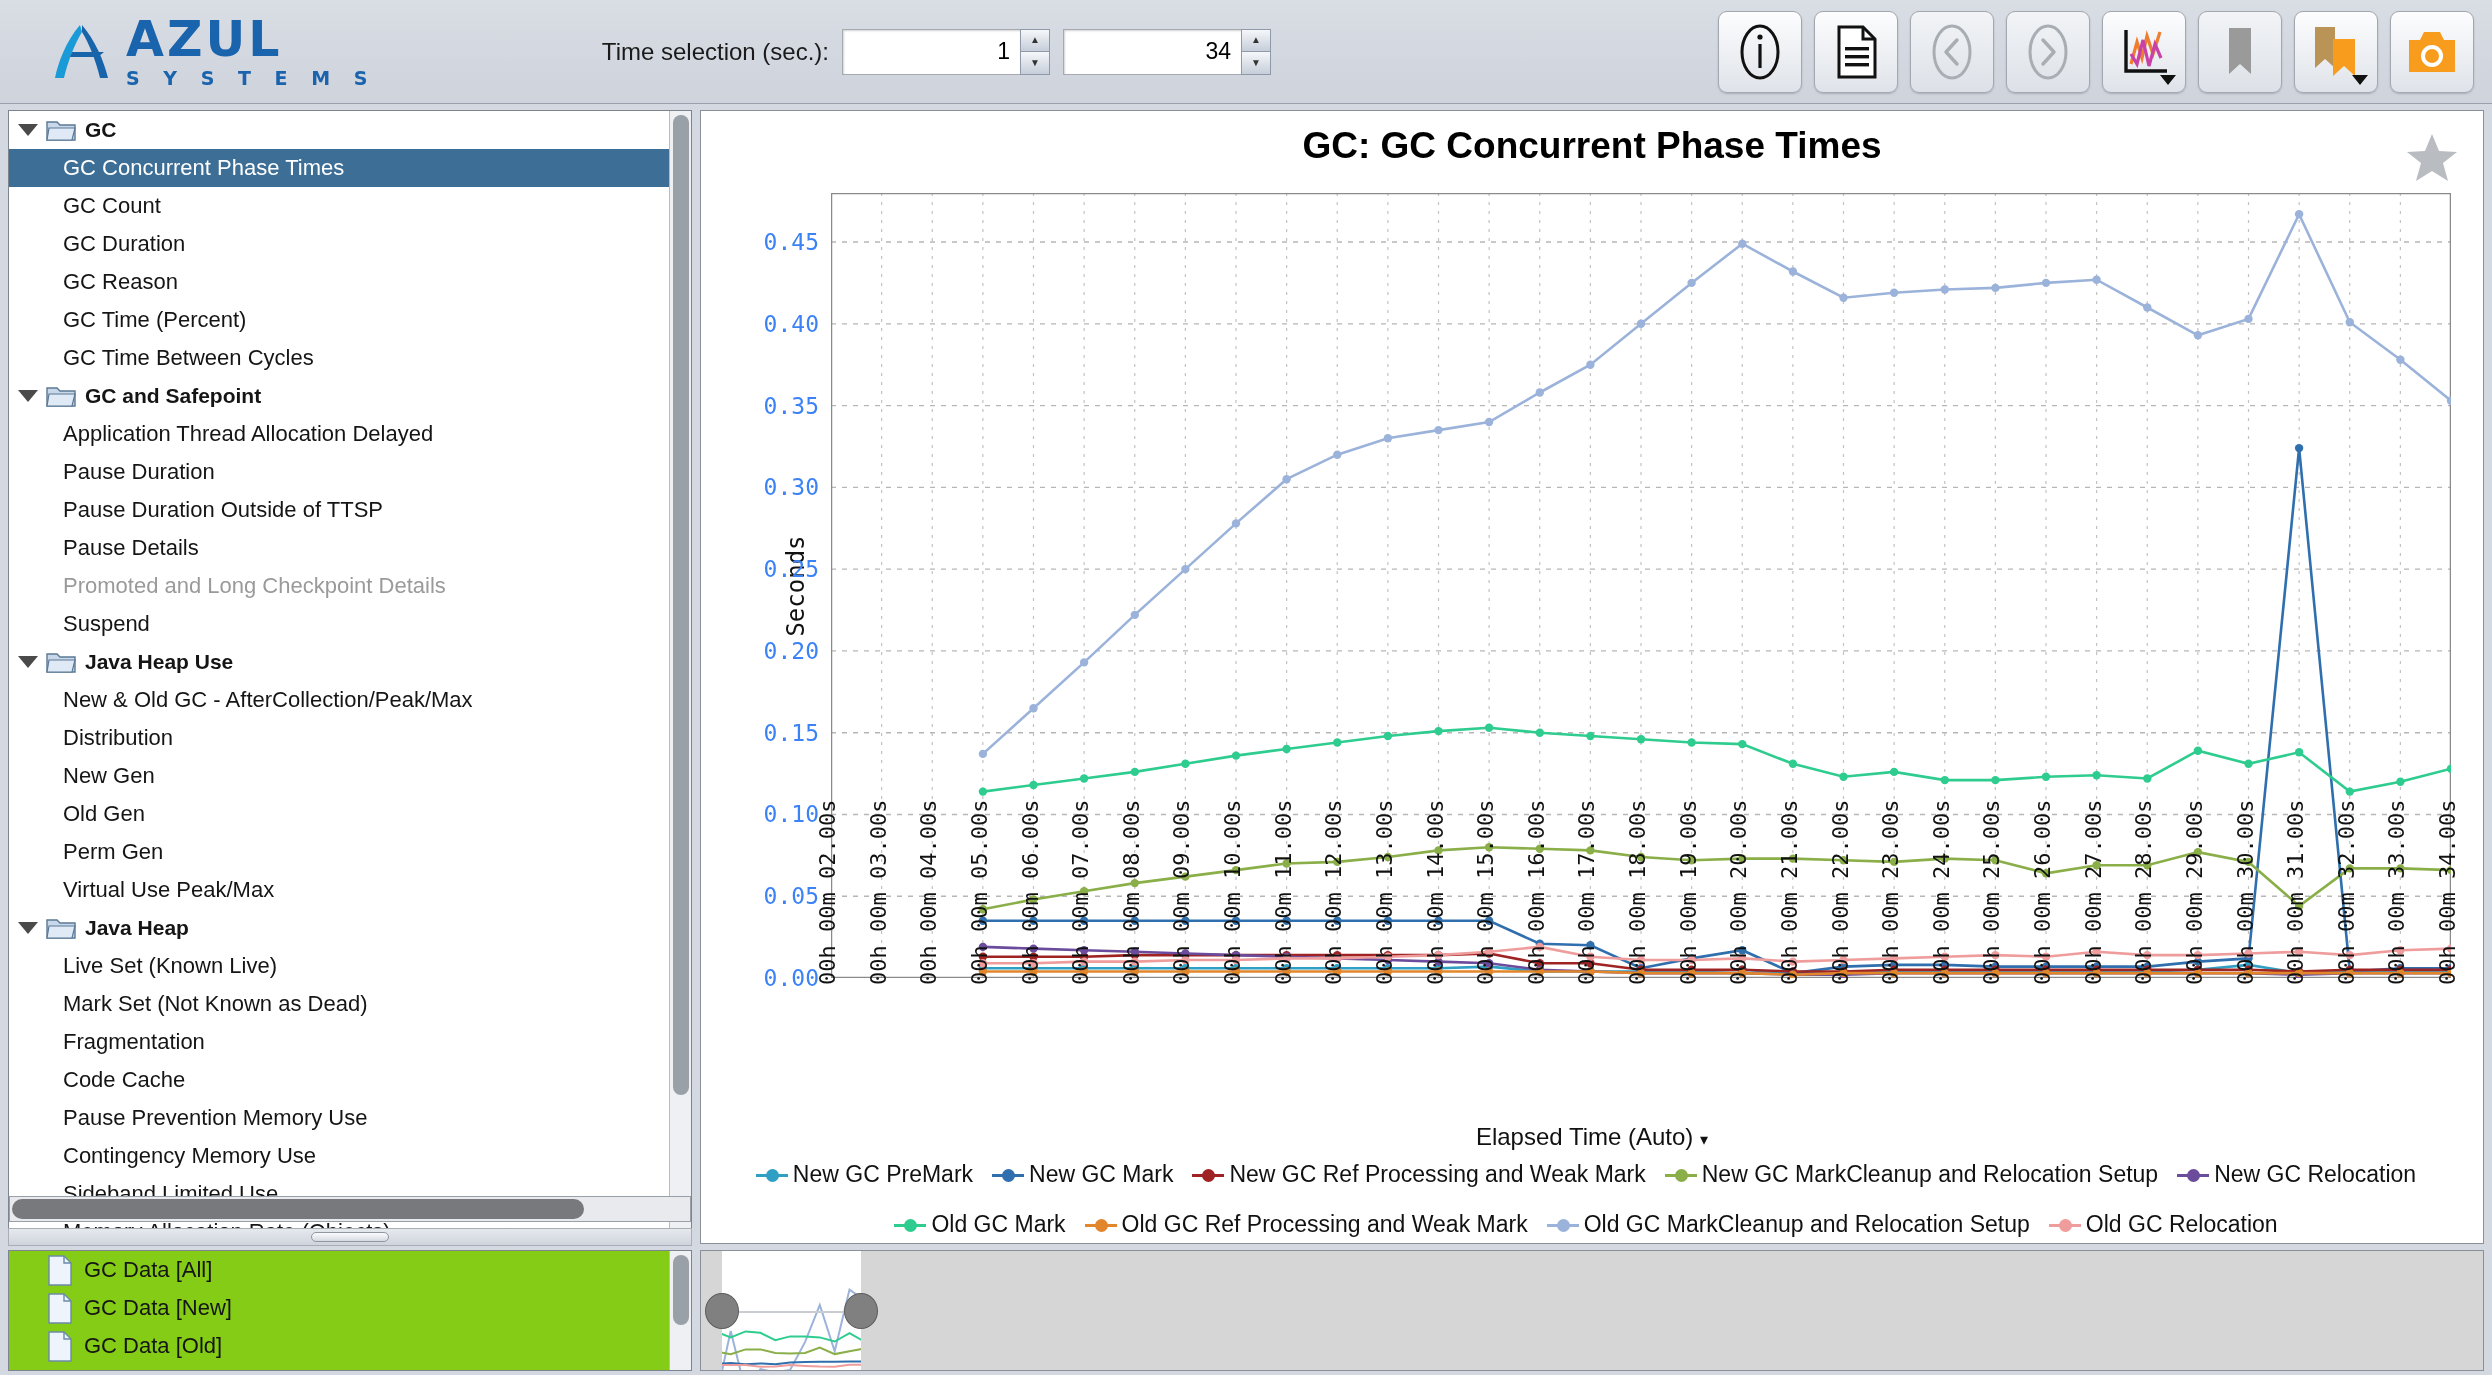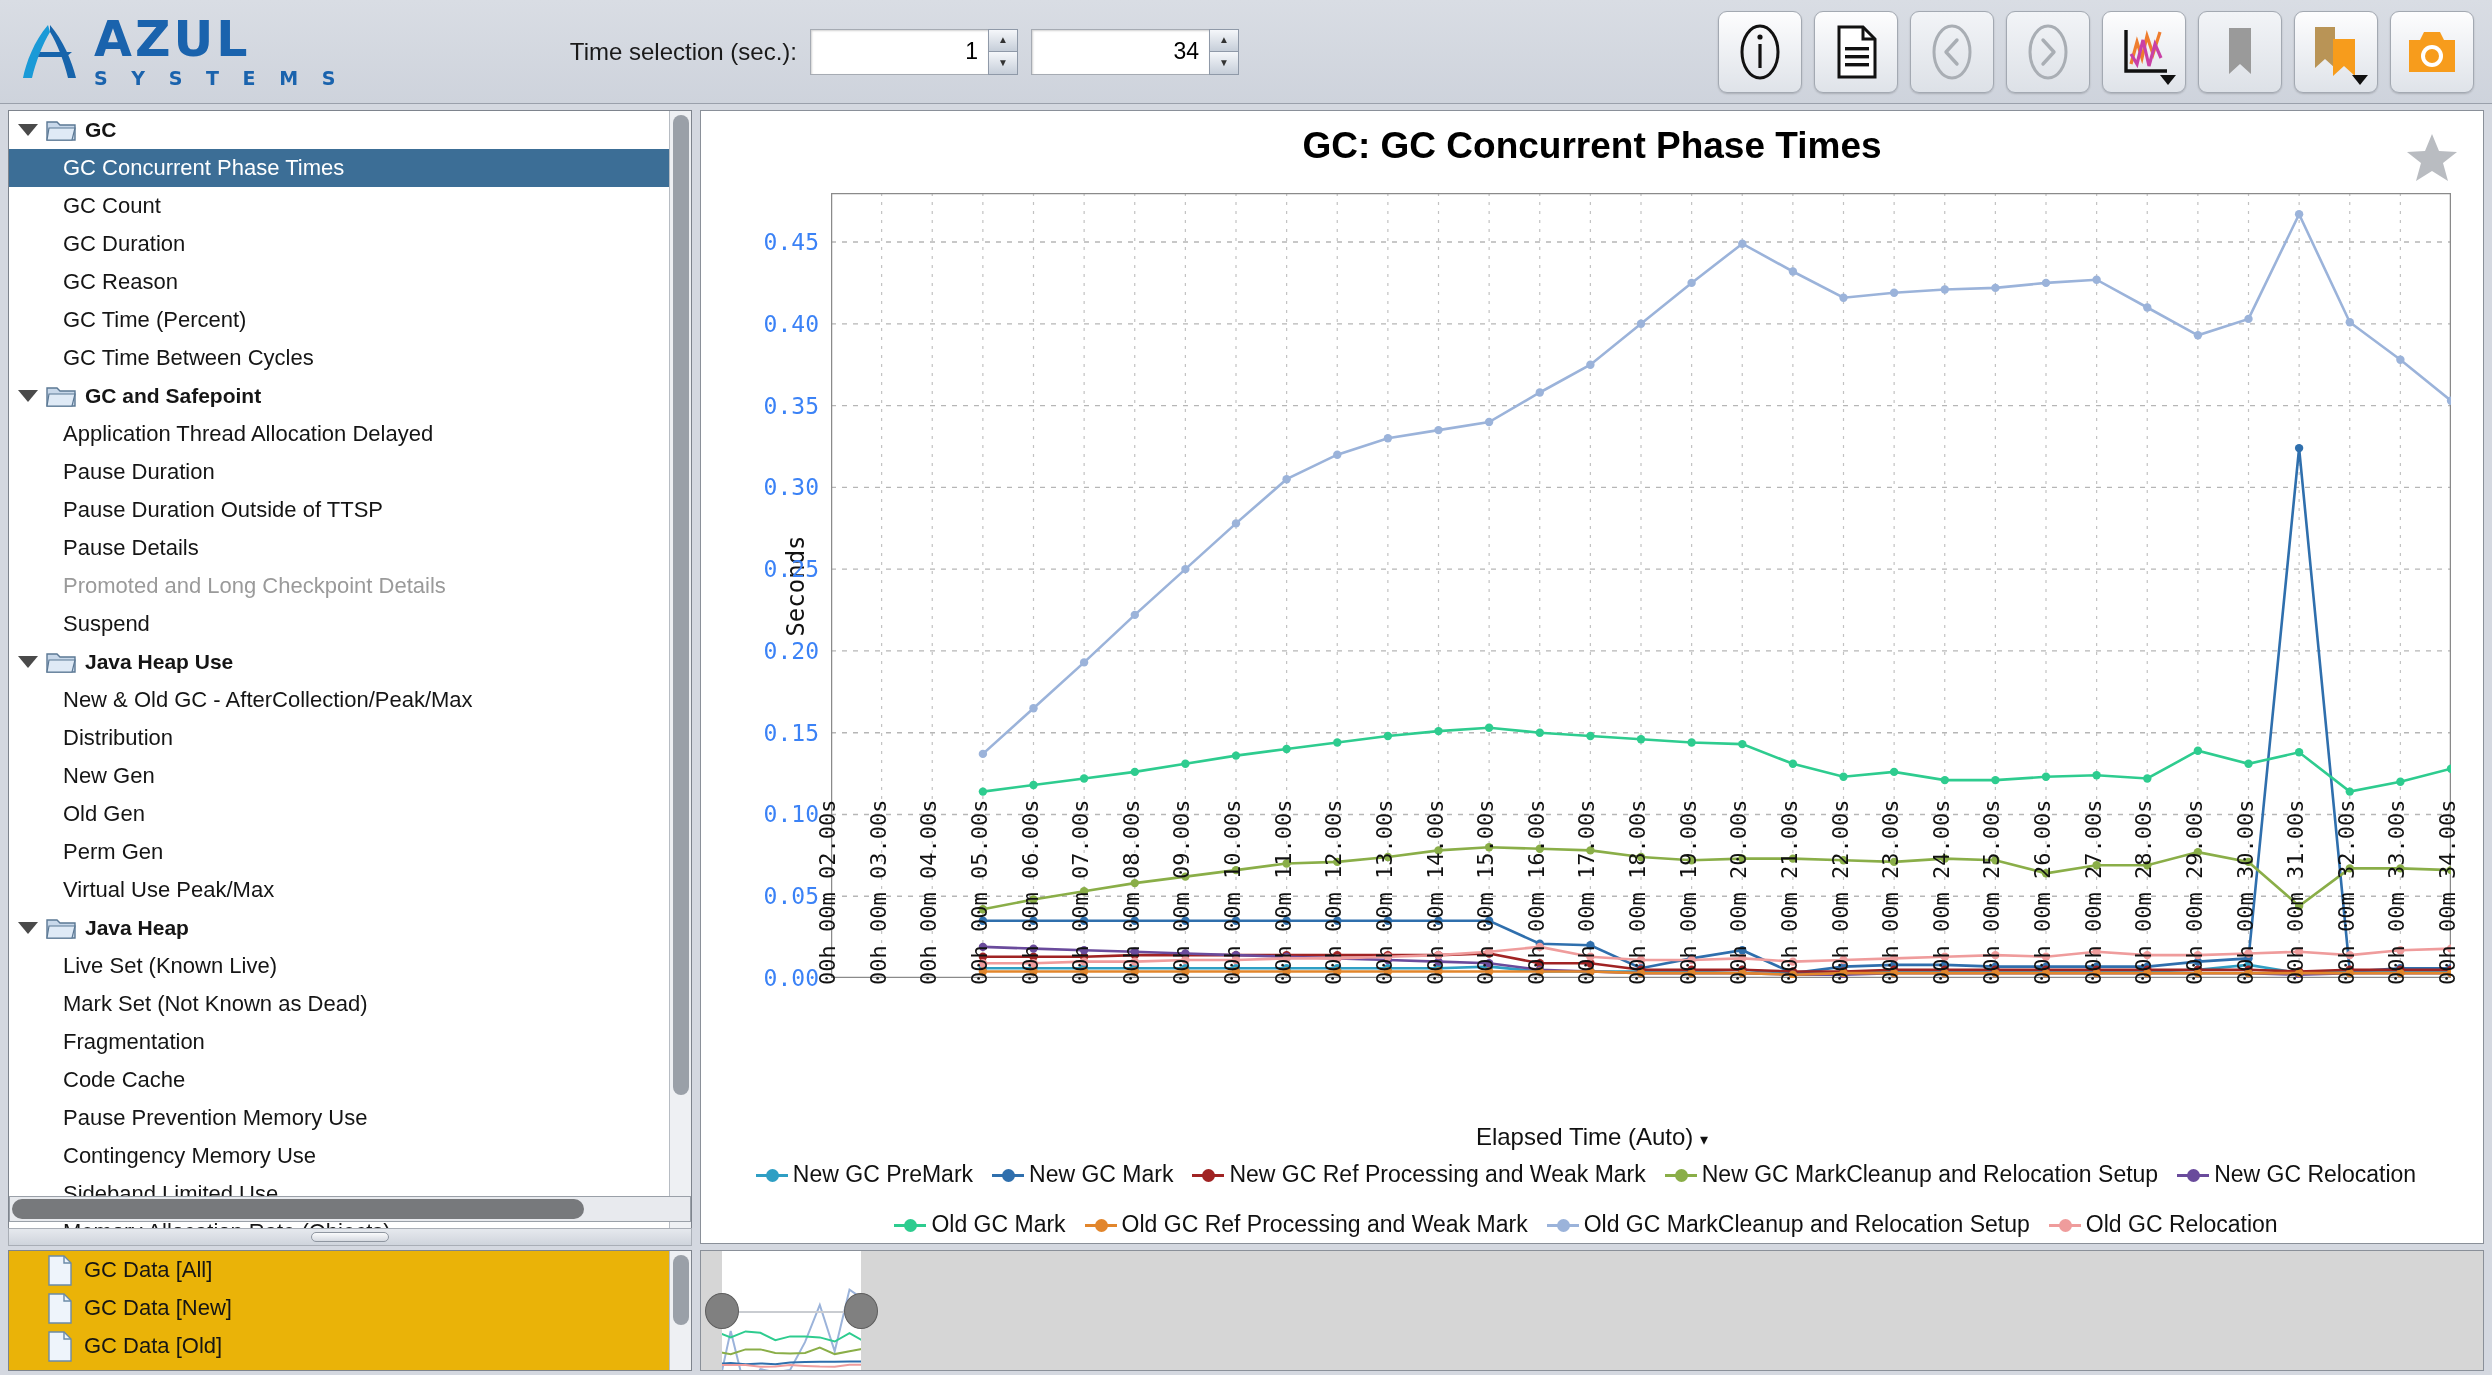--- a/index.html
+++ b/index.html
@@ -9,21 +9,21 @@
     font-family:"Liberation Sans", sans-serif;
     background:#d4d8e0; overflow:hidden;
     -webkit-font-smoothing:antialiased;
   }
 
   
   #topbar{
     position:absolute; left:0; top:0; width:2492px; height:104px;
     background:linear-gradient(#d9dde4,#ced3dc);
     border-bottom:1px solid #9aa0ab;
-    display:flex; align-items:center;
+    display:flex; align-items:center;padding-left:32px;
   }
   #logo{ margin-left:18px; display:flex; align-items:center; gap:14px; }
   #logo .mark{ width:62px; height:62px; }
   #logo .words{ display:flex; flex-direction:column; line-height:1; }
   #logo .azul{
     font-size:49px; font-weight:bold; color:#1a63ad;
     letter-spacing:3px; font-family:"DejaVu Sans", sans-serif;
   }
   #logo .systems{
     font-size:19px; font-weight:bold; color:#1a63ad;
@@ -105,21 +105,21 @@
     background:linear-gradient(#e6e9ee,#cfd4dc); border:1px solid #a9aeb6;
     display:flex; align-items:center; justify-content:center;
   }
   #splitter .grip{
     width:78px;height:10px;border:1px solid #9097a1;border-radius:5px;
     background:linear-gradient(#fafbfc,#d6dae1);
   }
 
   #files{
     position:absolute; left:8px; top:1250px; width:684px; height:121px;
-    background:#eab308; border:1px solid #7e848d; overflow:hidden;
+    background:#84cc16; border:1px solid #7e848d; overflow:hidden;
   }
   .frow{
     height:38px; display:flex; align-items:center; gap:11px;
     padding-left:38px; font-size:22px; color:#151515;
   }
   .doc{ width:26px;height:31px; flex:none; }
 
   
   #chart{
     position:absolute; left:700px; top:110px; width:1784px; height:1134px;

